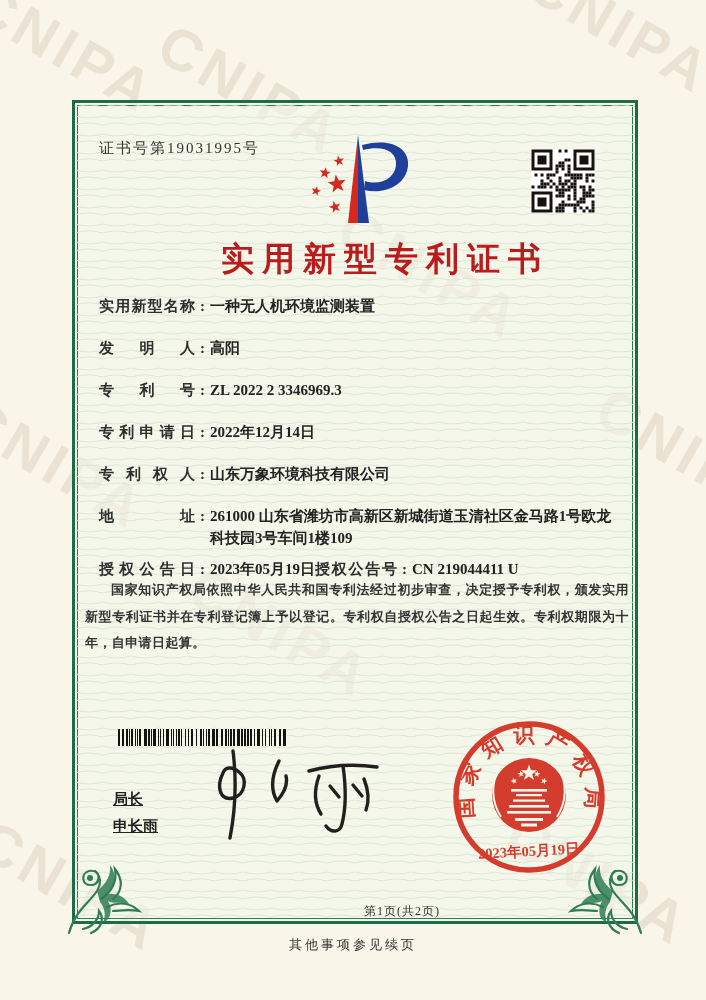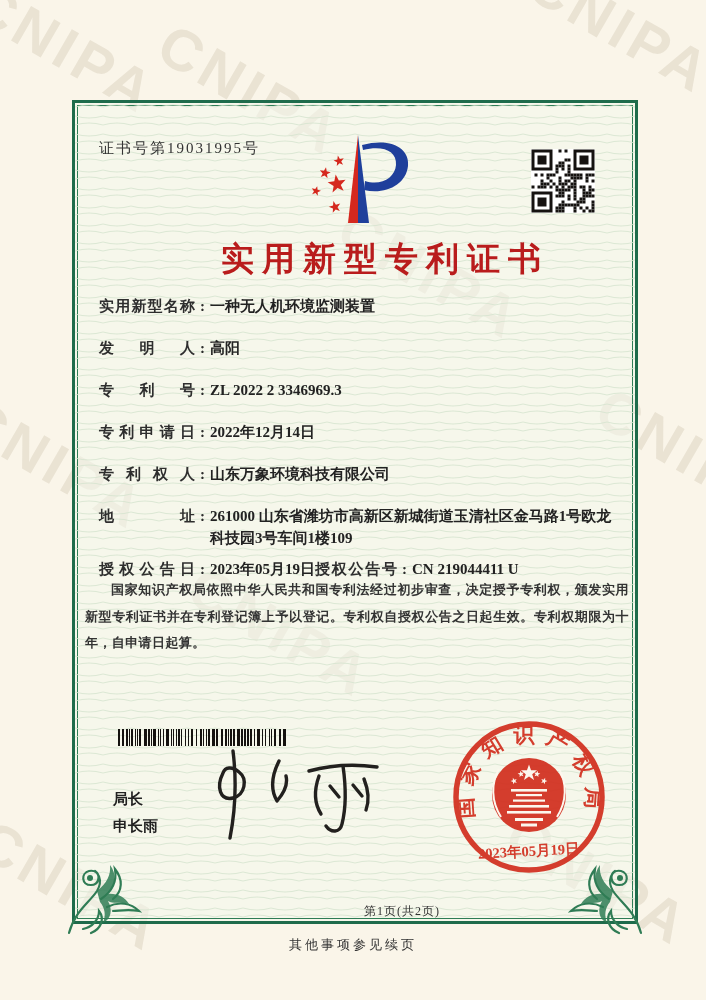--- a/index.html
+++ b/index.html
@@ -26,21 +26,21 @@
   .fcolon{flex:none;width:15px;text-align:center;}
   .fvalue{color:#222;}
   .field.addr{margin-bottom:9px;}
   .field.addr .fvalue{max-width:406px;}
   .grant-right{display:flex;}
   .grant-right .flabel{width:82px;}
   .paras{position:absolute;left:10px;top:474px;width:544px;font-size:13px;line-height:2.05;
          text-align:justify;color:#333;letter-spacing:0.4px;font-weight:bold;}
   .paras p{margin:0;text-indent:2em;}
   .barcode{position:absolute;left:43px;top:626px;width:170px;height:17px;}
-  .signer{position:absolute;left:38px;top:682px;font:600 15px "Liberation Sans",sans-serif;color:#222;line-height:27px;}
+  .signer{position:absolute;left:38px;top:682px;font:600 15px "Liberation Sans",sans-serif;color:#222;line-height:27px;text-decoration:underline;}
   .sig{position:absolute;left:112px;top:642px;width:210px;height:100px;}
   .seal{position:absolute;left:373px;top:613px;width:162px;height:162px;}
   .pagefoot{position:absolute;left:0;top:800px;width:100%;text-align:center;font-size:12px;letter-spacing:1px;color:#333;margin-left:47px;}
   .note{position:absolute;left:0;top:936px;width:100%;text-align:center;z-index:2;
         font-size:13px;letter-spacing:3px;color:#333;font-family:Liberation Serif, serif;}
 </style>
 </head>
 <body>
 
 <div class="page">

